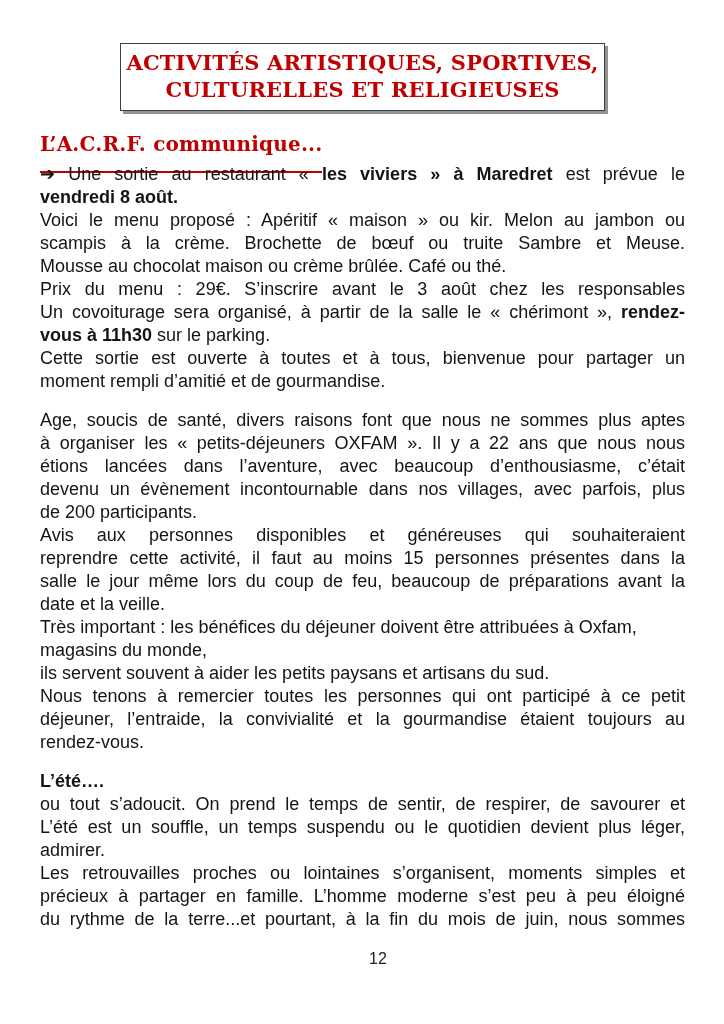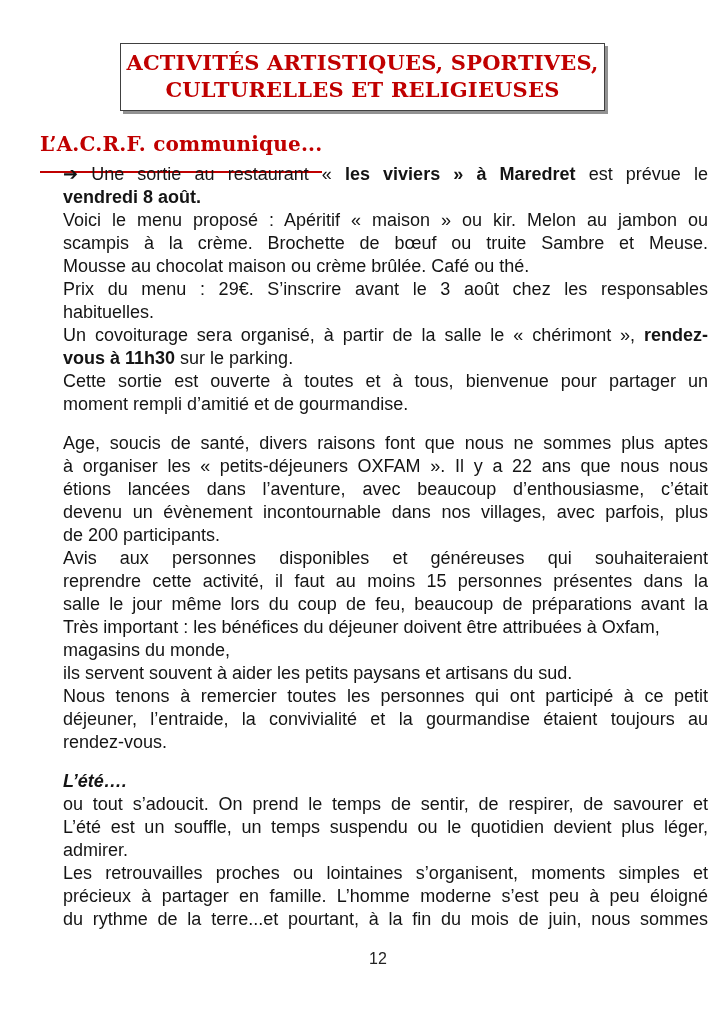--- a/index.html
+++ b/index.html
@@ -37,37 +37,36 @@
     display: inline-block;
     font-family: "DejaVu Serif", serif;
     font-weight: bold;
     font-size: 20px;
     line-height: 22px;
     color: var(--accent);
     border-bottom: 2px solid var(--accent);
     padding-bottom: 16px;
     letter-spacing: 0.2px;
   }
-  .doc-body { margin-top: 4px; width: 645px; margin-left: 23px; }
+  .doc-body { margin-top: 4px; width: 645px; }
   .line {
     font-size: 18px;
     line-height: 23px;
     white-space: normal;
   }
   .line.just {
     text-align: justify;
     text-align-last: justify;
   }
   .b { font-weight: bold; }
   .gap { height: 16px; }
   .body-heading {
     font-size: 18px;
     line-height: 23px;
     font-weight: bold;
-    font-style: italic;
   }
   .page-footer {
     position: absolute;
     top: 950px;
     left: 16px;
     width: 100%;
     text-align: center;
     font-size: 16px;
     color: #222222;
   }
@@ -91,21 +90,20 @@
         <div class="line just"><span>➔ Une sortie au restaurant « </span><span class="b">les viviers » à Maredret</span><span> est prévue le</span></div>
         <div class="line"><span class="b">vendredi 8 août.</span></div>
       </div>
       <div class="para">
         <div class="line just"><span>Voici le menu proposé : Apéritif « maison » ou kir. Melon au jambon ou</span></div>
         <div class="line just"><span>scampis à la crème. Brochette de bœuf ou truite Sambre et Meuse.</span></div>
         <div class="line"><span>Mousse au chocolat maison ou crème brûlée. Café ou thé.</span></div>
       </div>
       <div class="para">
         <div class="line just"><span>Prix du menu : 29€. S’inscrire avant le 3 août chez les responsables</span></div>
-        <div class="line"><span>habituelles.</span></div>
       </div>
       <div class="para">
         <div class="line just"><span>Un covoiturage sera organisé, à partir de la salle le « chérimont », </span><span class="b">rendez-</span></div>
         <div class="line"><span class="b">vous à 11h30</span><span> sur le parking.</span></div>
       </div>
       <div class="para">
         <div class="line just"><span>Cette sortie est ouverte à toutes et à tous, bienvenue pour partager un</span></div>
         <div class="line"><span>moment rempli d’amitié et de gourmandise.</span></div>
       </div>
       <div class="gap"></div>
@@ -113,20 +111,21 @@
         <div class="line just"><span>Age, soucis de santé, divers raisons font que nous ne sommes plus aptes</span></div>
         <div class="line just"><span>à organiser les « petits-déjeuners OXFAM ». Il y a 22 ans que nous nous</span></div>
         <div class="line just"><span>étions lancées dans l’aventure, avec beaucoup d’enthousiasme, c’était</span></div>
         <div class="line just"><span>devenu un évènement incontournable dans nos villages, avec parfois, plus</span></div>
         <div class="line"><span>de 200 participants.</span></div>
       </div>
       <div class="para">
         <div class="line just"><span>Avis aux personnes disponibles et généreuses qui souhaiteraient</span></div>
         <div class="line just"><span>reprendre cette activité, il faut au moins 15 personnes présentes dans la</span></div>
         <div class="line just"><span>salle le jour même lors du coup de feu, beaucoup de préparations avant la</span></div>
+        <div class="line"><span>date et la veille.</span></div>
       </div>
       <div class="para">
         <div class="line"><span>Très important : les bénéfices du déjeuner doivent être attribuées à Oxfam,</span></div>
         <div class="line"><span>magasins du monde,</span></div>
         <div class="line"><span>ils servent souvent à aider les petits paysans et artisans du sud.</span></div>
       </div>
       <div class="para">
         <div class="line just"><span>Nous tenons à remercier toutes les personnes qui ont participé à ce petit</span></div>
         <div class="line just"><span>déjeuner, l’entraide, la convivialité et la gourmandise étaient toujours au</span></div>
         <div class="line"><span>rendez-vous.</span></div>

